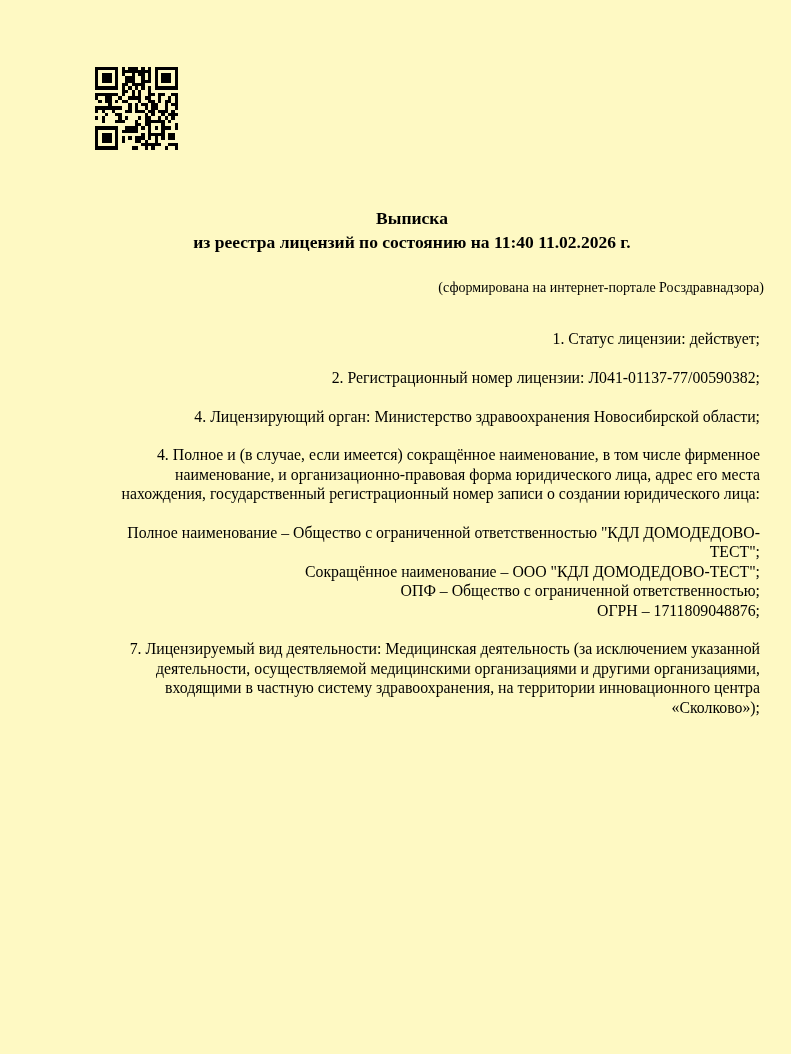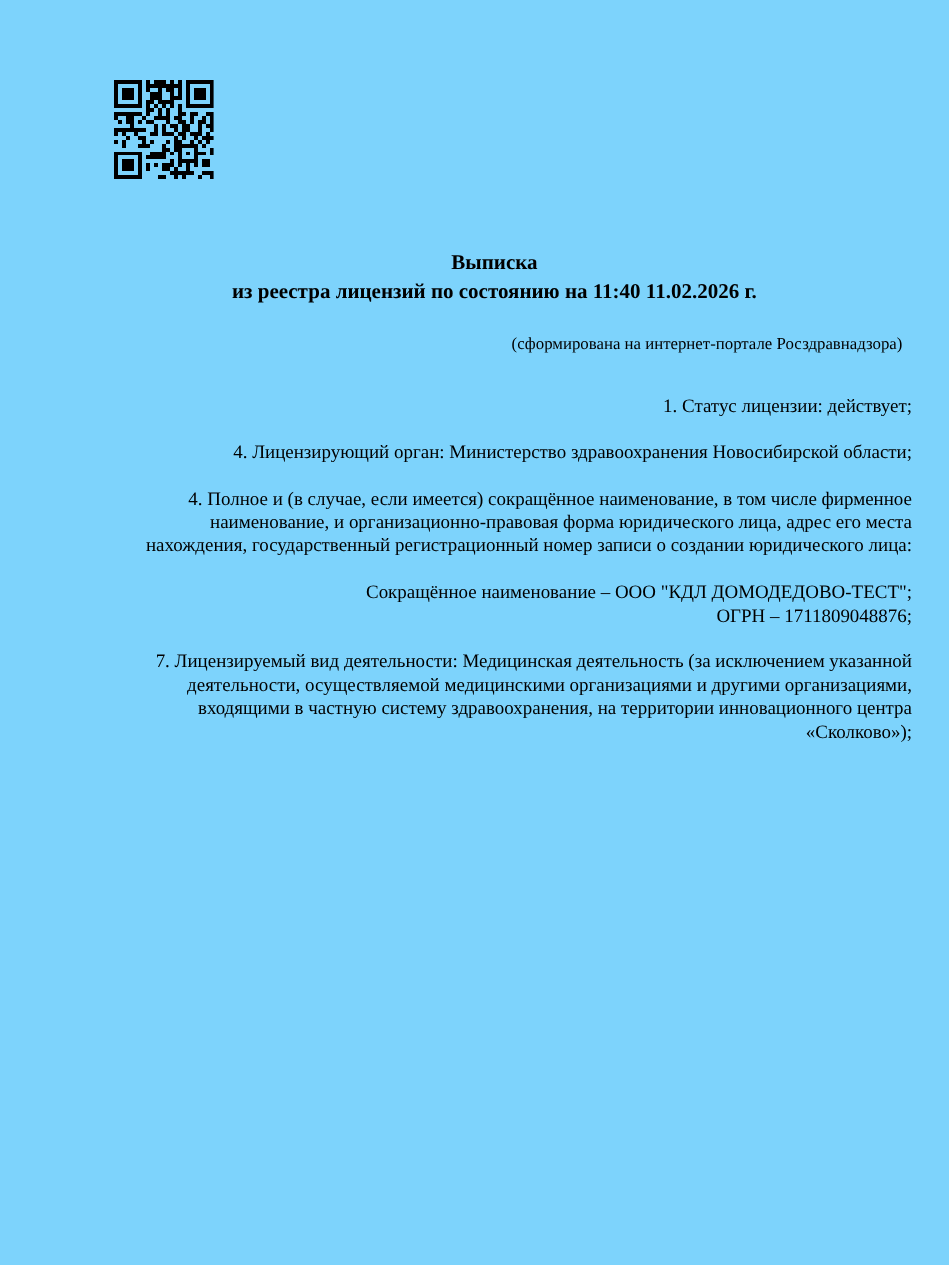--- a/index.html
+++ b/index.html
@@ -6,42 +6,42 @@
   html, body { margin: 0; padding: 0; }
   body {
     width: 791px;
     height: 1054px;
     background: #ffffff;
     color: #000000;
     font-family: "Liberation Serif", "DejaVu Serif", serif;
     position: relative;
     overflow: hidden;
   }
-  .page { position: absolute; inset: 0; background: #7dd3fc; }
+  .page { position: absolute; inset: 0; background: #fef9c3; }
   .qr {
     position: absolute;
     left: 95px;
     top: 66px;
     width: 83px;
     height: 84px;
   }
   .title-block {
     position: absolute;
     left: 62px;
     top: 207px;
     width: 700px;
     text-align: center;
     font-weight: bold;
     font-size: 17.5px;
     line-height: 23.5px;
     white-space: nowrap;
   }
   .formation-note {
     position: absolute;
-    left: 84px;
+    left: 96px;
     top: 280px;
     width: 668px;
     text-align: right;
     font-size: 14px;
     line-height: 16px;
   }
   .content {
     position: absolute;
     left: 90px;
     top: 329px;
@@ -385,22 +385,25 @@
 
   <div class="title-block">
     <div>Выписка</div>
     <div>из реестра лицензий по состоянию на 11:40 11.02.2026 г.</div>
   </div>
 
   <div class="formation-note">(сформирована на интернет-портале Росздравнадзора)</div>
 
   <div class="content">
     <div class="para">1. Статус лицензии: действует;</div>
+    <div class="para">2. Регистрационный номер лицензии: Л041-01137-77/00590382;</div>
     <div class="para">4. Лицензирующий орган: Министерство здравоохранения Новосибирской области;</div>
     <div class="para">4. Полное и (в случае, если имеется) сокращённое наименование, в том числе фирменное наименование, и организационно-правовая форма юридического лица, адрес его места нахождения, государственный регистрационный номер записи о создании юридического лица:</div>
     <div class="para">
+      <div>Полное наименование – Общество с ограниченной ответственностью "КДЛ ДОМОДЕДОВО-ТЕСТ";</div>
       <div>Сокращённое наименование – ООО "КДЛ ДОМОДЕДОВО-ТЕСТ";</div>
+      <div>ОПФ – Общество с ограниченной ответственностью;</div>
       <div>ОГРН – 1711809048876;</div>
     </div>
     <div class="para">7. Лицензируемый вид деятельности: Медицинская деятельность (за исключением указанной деятельности, осуществляемой медицинскими организациями и другими организациями, входящими в частную систему здравоохранения, на территории инновационного центра «Сколково»);</div>
   </div>
 
 </div>
 
 </body></html>

